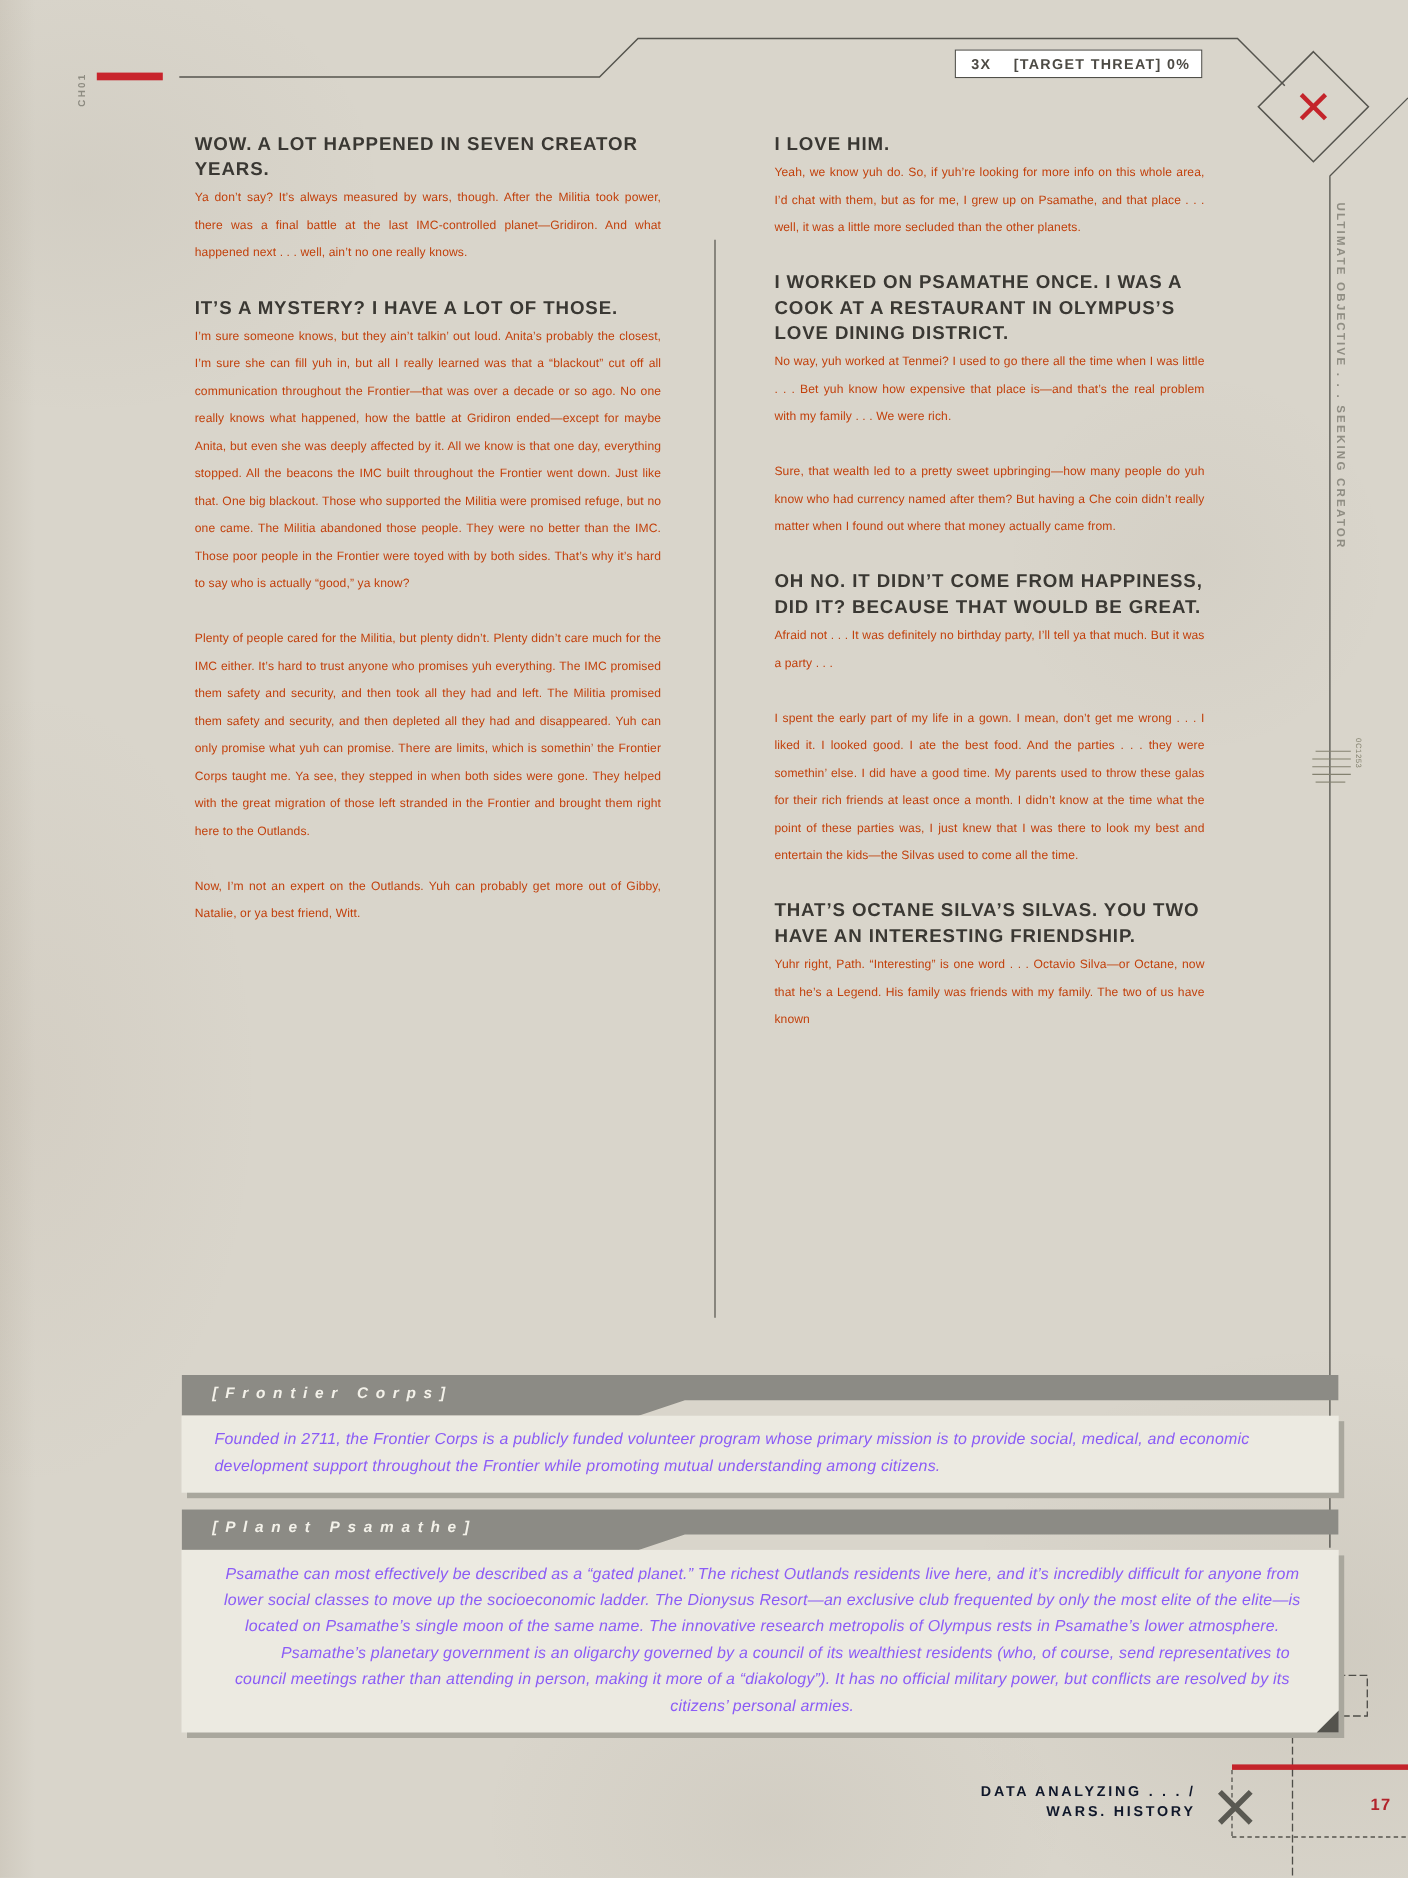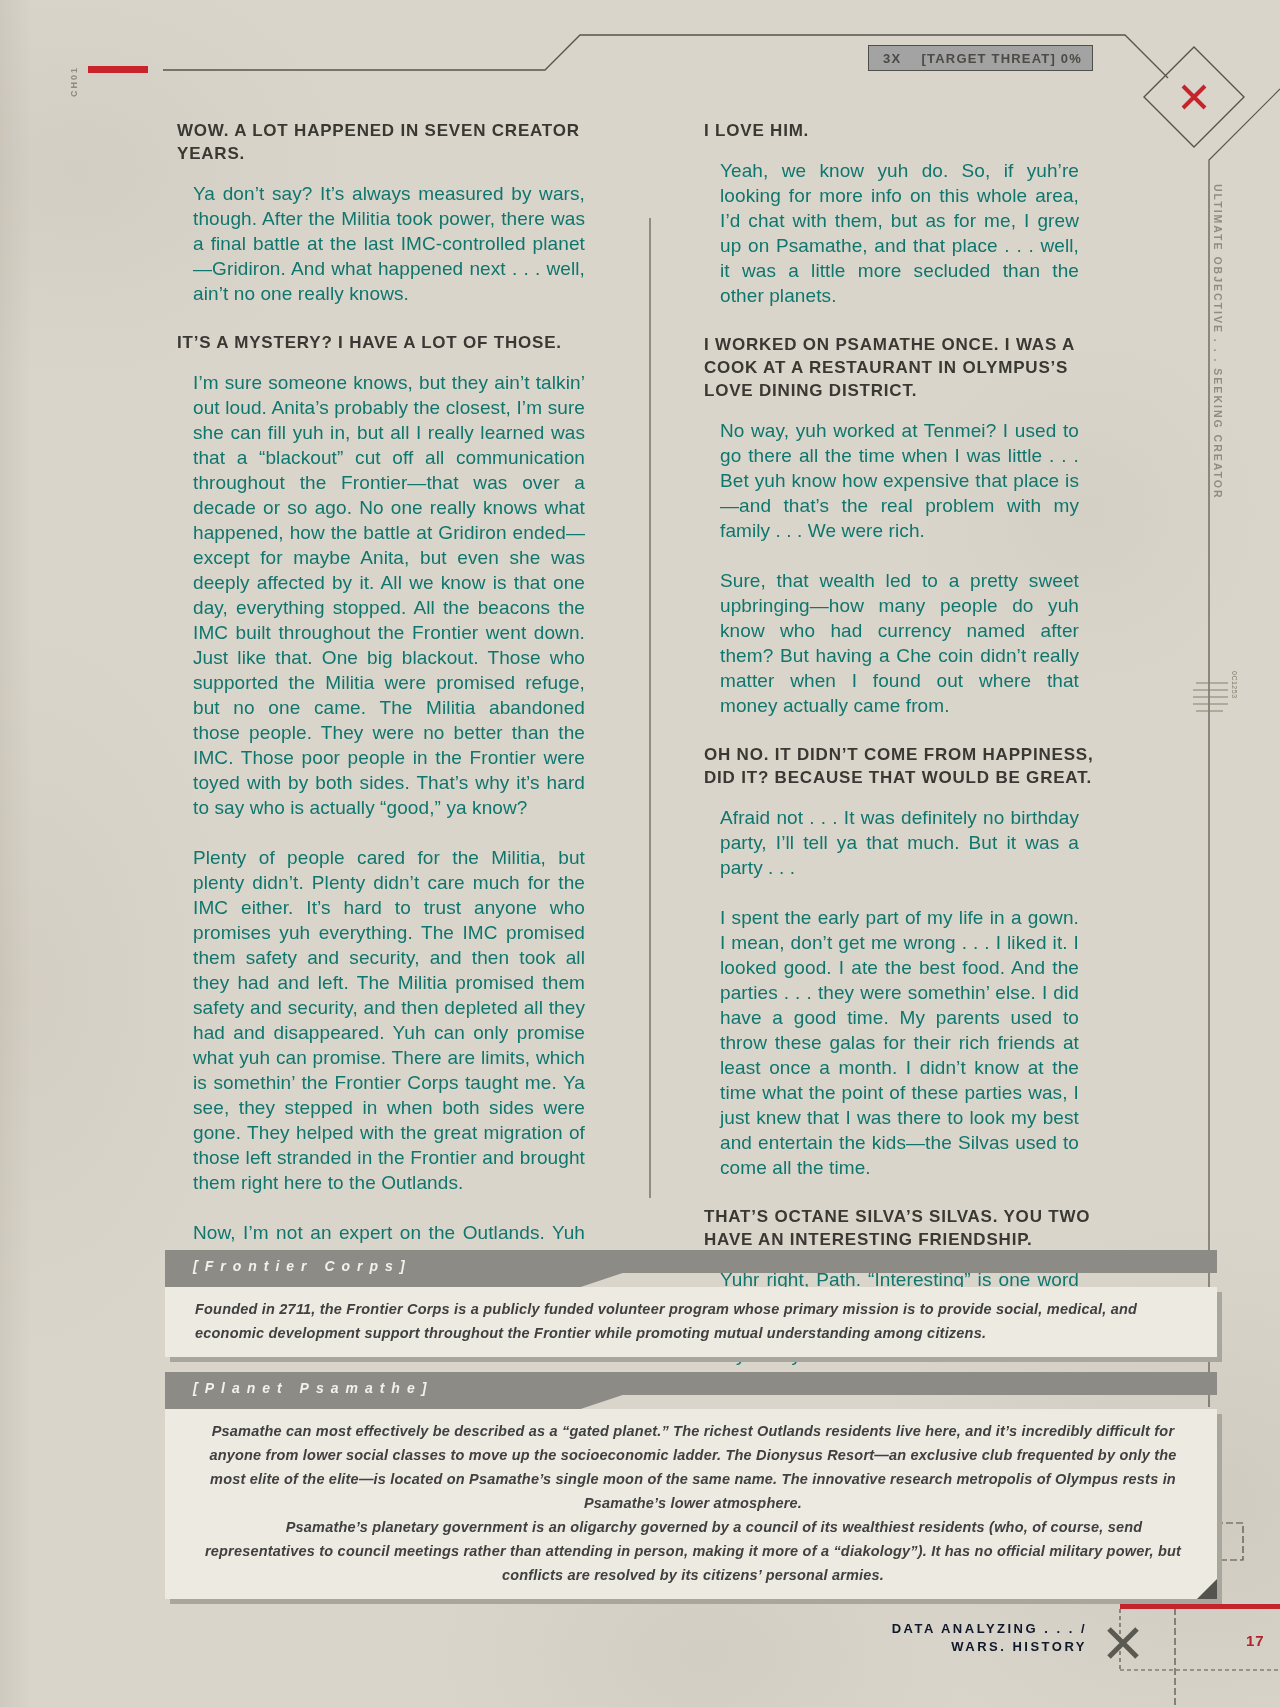--- a/index.html
+++ b/index.html
@@ -13,45 +13,45 @@
       radial-gradient(ellipse 380px 260px at 55% 97%, rgba(120,110,95,0.07), transparent 70%),
       radial-gradient(ellipse 250px 250px at 85% 30%, rgba(120,110,95,0.05), transparent 70%),
       linear-gradient(90deg, rgba(135,120,100,0.12), rgba(0,0,0,0) 2.5%);
     font-family:"Liberation Sans", sans-serif;color:#44423c;
   }
   .deco{position:absolute;left:0;top:0;pointer-events:none;z-index:0;}
   .ch-tag{position:absolute;left:69px;top:66px;writing-mode:vertical-rl;transform:rotate(180deg);
     font-size:9px;letter-spacing:2px;color:#8d8b81;font-weight:600;z-index:1;}
   .redbar{position:absolute;left:88px;top:66px;width:60px;height:7px;background:#c8242c;z-index:1;}
   .threat{position:absolute;left:868px;top:45px;width:225px;height:26px;border:1.5px solid #504f49;
-    background:#a3a3a3;display:flex;align-items:center;justify-content:space-between;
+    background:#ffffff;display:flex;align-items:center;justify-content:space-between;
     padding:0 10px 0 14px;box-sizing:border-box;font-size:13px;letter-spacing:1.2px;color:#4c4a44;
     font-weight:600;z-index:1;}
   .side-text{position:absolute;left:1212px;top:184px;writing-mode:vertical-rl;
     font-size:10.5px;letter-spacing:2px;color:#8f8d83;font-weight:600;z-index:1;}
   .margin-code{position:absolute;left:1231px;top:671px;writing-mode:vertical-rl;
     font-size:7px;letter-spacing:0.5px;color:#84826f;z-index:1;}
   .col{position:absolute;top:119px;text-align:justify;z-index:1;}
   .col-left{left:177px;width:424px;}
   .col-right{left:704px;width:391px;}
-  .col p{margin:16px;font-size:19px;line-height:25px;color:#0f766e;letter-spacing:0.1px;}
+  .col p{margin:0;font-size:11px;line-height:25px;color:#c2410c;letter-spacing:0.1px;}
   .col .h{margin:0 0 3px 0;font-size:17px;line-height:23px;font-weight:700;letter-spacing:0.8px;
     color:#3a3833;text-align:left;}
   .gap{margin-top:25px !important;}
   .panel{position:absolute;left:165px;width:1052px;z-index:1;}
   .panel-1{top:1250px;}
   .panel-2{top:1372px;text-align:center;}
   .panel-header{position:relative;height:37px;background:#8c8b85;
     clip-path:polygon(0 0,100% 0,100% 62%,43.5% 62%,39.5% 100%,0 100%);}
   .panel-label{position:absolute;left:28px;top:8px;font-style:italic;font-size:14px;
     letter-spacing:7px;color:#f3f1e9;font-weight:600;}
   .panel-body{background:#eceae1;padding:10px 26px 12px 30px;box-shadow:5px 5px 0 #a9a79d;
     position:relative;}
-  .panel-body p{margin:0;font-style:italic;font-size:14.5px;line-height:24px;color:#404040;
-    letter-spacing:0.2px;font-weight:bold;}
+  .panel-body p{margin:0;font-style:italic;font-size:14.5px;line-height:24px;color:#8b5cf6;
+    letter-spacing:0.2px;}
   .panel-body p.indent{text-indent:42px;}
   .fold{position:absolute;right:0;bottom:0;width:0;height:0;
     border-left:20px solid transparent;border-bottom:20px solid #54534d;}
   .footer-text{position:absolute;right:193px;top:1620px;text-align:right;font-size:13px;
     line-height:18px;letter-spacing:2.5px;color:#0f172a;font-weight:600;z-index:1;}
   .pgnum{position:absolute;left:1246px;top:1632px;font-size:15px;color:#b2232b;font-weight:700;
     letter-spacing:1px;z-index:1;}
 </style>
 </head>
 <body>

